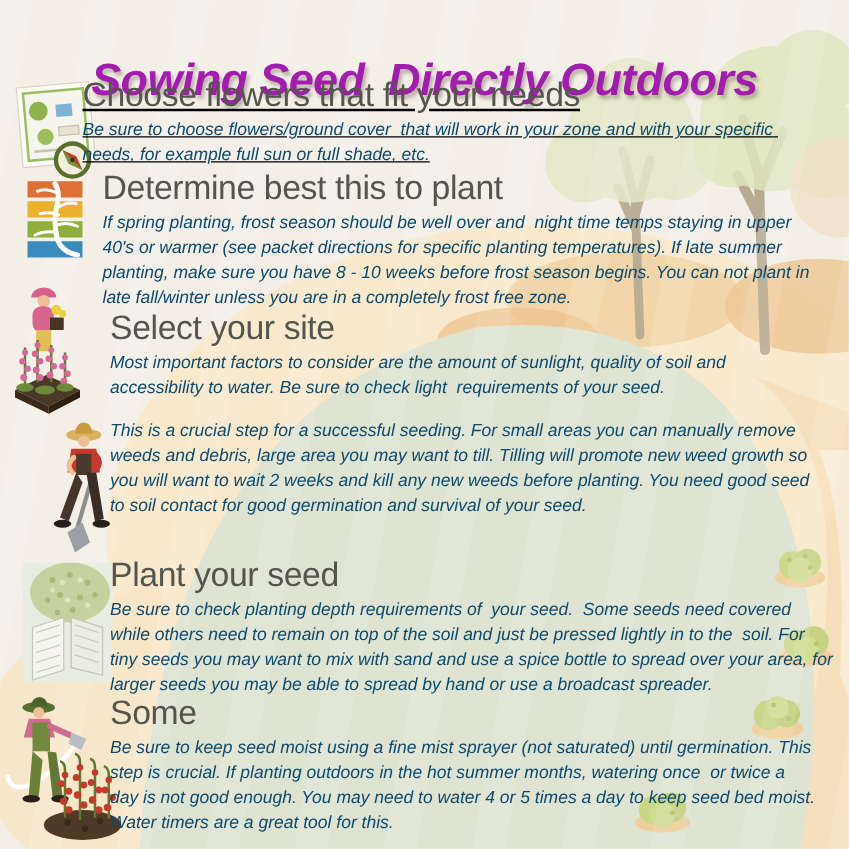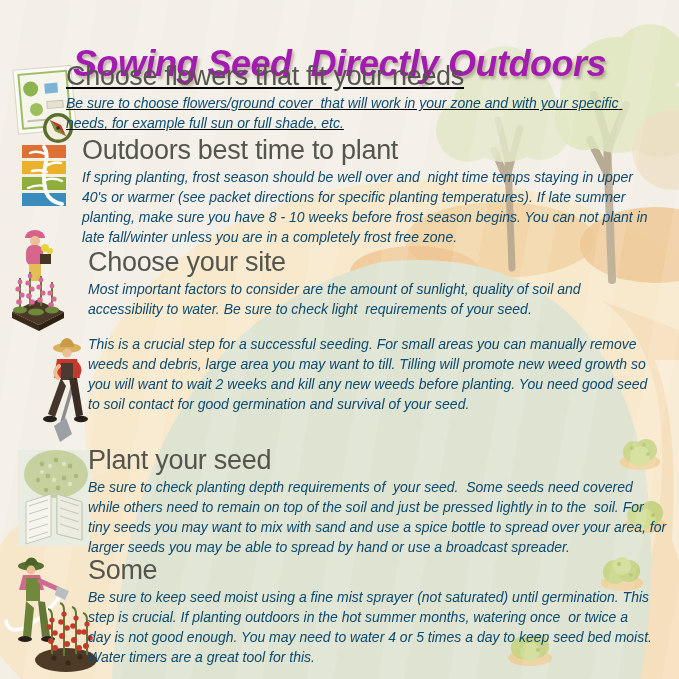--- a/index.html
+++ b/index.html
@@ -153,21 +153,21 @@
   <svg width="48" height="66" viewBox="0 0 48 66" aria-hidden="true">
     <rect x="2" y="1" width="44" height="13" fill="#dd7034"></rect>
     <rect x="2" y="17" width="44" height="13" fill="#e9b12c"></rect>
     <rect x="2" y="33" width="44" height="13" fill="#8fae3b"></rect>
     <rect x="2" y="49" width="44" height="13" fill="#3a8cbd"></rect>
     <path d="M42 60 Q30 58 26 48 Q22 34 26 18 Q28 9 24 3" stroke="#ffffff" stroke-width="4" fill="none" stroke-linecap="round"></path>
     <path d="M26 22 Q34 17 41 19 M25 10 Q17 6 10 9 M25 36 Q34 33 42 37 M26 42 Q16 40 8 44 M27 28 Q20 25 12 27" stroke="#ffffff" stroke-width="2.4" fill="none" stroke-linecap="round"></path>
   </svg>
 </div>
 <div class="txt" id="t2">
-  <h2>Outdoors best time to plant</h2>
+  <h2>Determine best this to plant</h2>
   <p>If spring planting, frost season should be well over and  night time temps staying in upper 40's or warmer (see packet directions for specific planting temperatures). If late summer planting, make sure you have 8 - 10 weeks before frost season begins. You can not plant in late fall/winter unless you are in a completely frost free zone.</p>
 </div>
 
 <div class="icon" id="i3">
   <svg width="60" height="108" viewBox="0 0 60 108" aria-hidden="true">
     <path d="M17 12 a10 8 0 0 1 20 0 z" fill="#d8608a"></path>
     <circle cx="27" cy="15" r="5" fill="#ecbf96"></circle>
     <rect x="18" y="19" width="17" height="21" rx="7" fill="#d8658e"></rect>
     <rect x="21" y="38" width="12" height="17" fill="#e3bd55"></rect>
     <rect x="32" y="28" width="11" height="10" fill="#473524"></rect>
@@ -202,21 +202,21 @@
         <circle cx="43" cy="79" r="2.8"></circle>
     </g>
     <g fill="#6d8a3a">
       <ellipse cx="12" cy="84" rx="7" ry="3.4"></ellipse>
         <ellipse cx="28" cy="86" rx="8" ry="3.6"></ellipse>
         <ellipse cx="44" cy="84" rx="7" ry="3.4"></ellipse>
     </g>
   </svg>
 </div>
 <div class="txt" id="t3">
-  <h2>Choose your site</h2>
+  <h2>Select your site</h2>
   <p>Most important factors to consider are the amount of sunlight, quality of soil and accessibility to water. Be sure to check light  requirements of your seed.</p>
 </div>
 
 <div class="icon" id="i4">
   <svg width="70" height="110" viewBox="0 0 70 110" aria-hidden="true">
     <line x1="44" y1="38" x2="30" y2="86" stroke="#8d8d8d" stroke-width="3.4"></line>
     <path d="M34 82 L22 90 L28 106 L40 98 Z" fill="#9aa0a4"></path>
     <ellipse cx="35" cy="12" rx="14" ry="5" fill="#d9b15e"></ellipse>
     <path d="M28 11 a7 9 0 0 1 14 0 z" fill="#c89a46"></path>
     <circle cx="35" cy="17" r="4.6" fill="#ecbf96"></circle>

